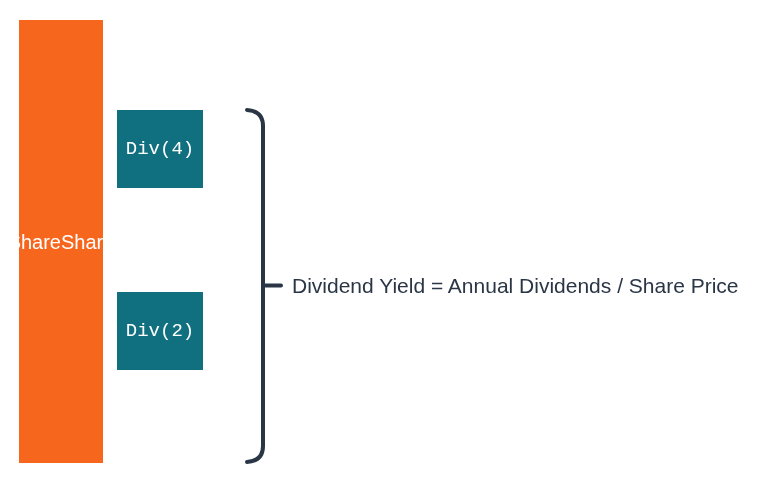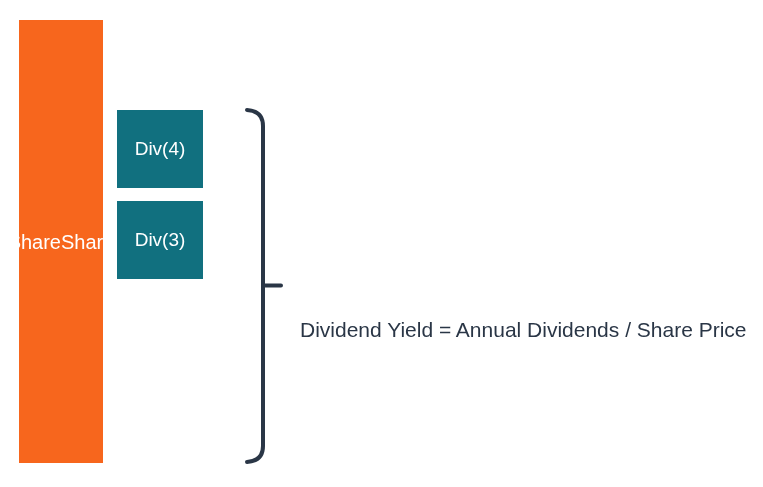--- a/index.html
+++ b/index.html
@@ -39,20 +39,21 @@
     position: absolute;
     left: 117px;
     width: 86px;
     height: 78px;
     background: var(--dividend-box);
     display: flex;
     align-items: center;
     justify-content: center;
     color: #ffffff;
     font-size: 19px;
+    font-family: Liberation Mono, monospace;
   }
   .div-box.b0 { top: 110px; }
   .div-box.b1 { top: 201px; }
   .div-box.b2 { top: 292px; }
   .div-box.b3 { top: 383px; }
   .brace {
     position: absolute;
     left: 238px;
     top: 102px;
     width: 52px;
@@ -60,44 +61,43 @@
   }
   .brace path {
     fill: none;
     stroke: var(--annotation);
     stroke-width: 4;
     stroke-linecap: round;
     stroke-linejoin: round;
   }
   .formula {
     position: absolute;
-    left: 300px;
+    left: 292px;
     top: 273px;
     font-size: 21px;
     line-height: 26px;
     color: var(--annotation);
     white-space: nowrap;
-    margin-top: 44px;
   }
 </style>
 </head>
 <body>
 
 <div class="canvas">
 
   <div class="share-bar">
     <div>Share</div>
     <div>Share</div>
   </div>
 
   <div class="div-box b0">
     <span>Div(4)</span>
   </div>
-  <div class="div-box b1">
-    <span>Div(3)</span>
+  <div class="div-box b2">
+    <span>Div(2)</span>
   </div>
 
   <svg class="brace" viewBox="0 0 52 368" aria-hidden="true">
     <path d="M 9 8 Q 25 9 25 24 L 25 344 Q 25 359 9 360"></path>
     <path d="M 26 183.5 L 43 183.5"></path>
   </svg>
 
   <div class="formula">Dividend Yield = Annual Dividends / Share Price</div>
 
 </div>

